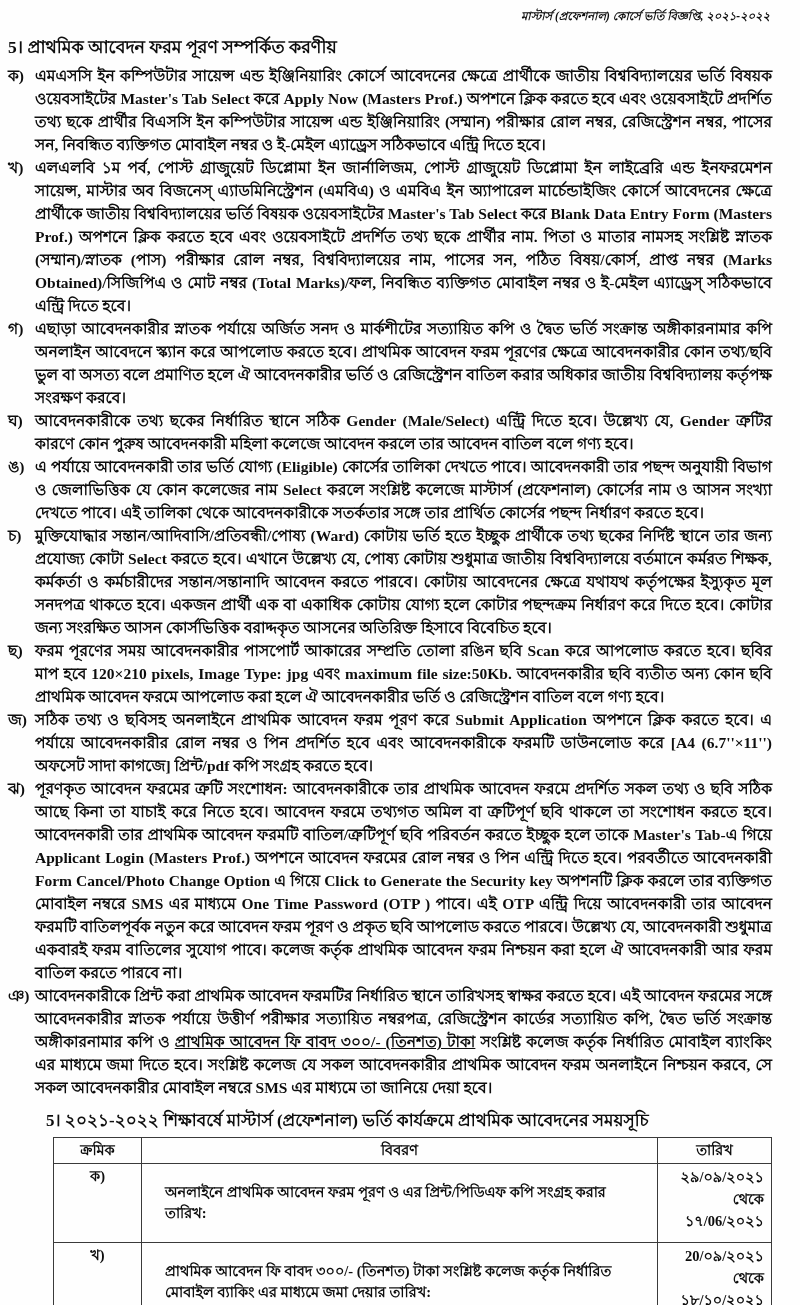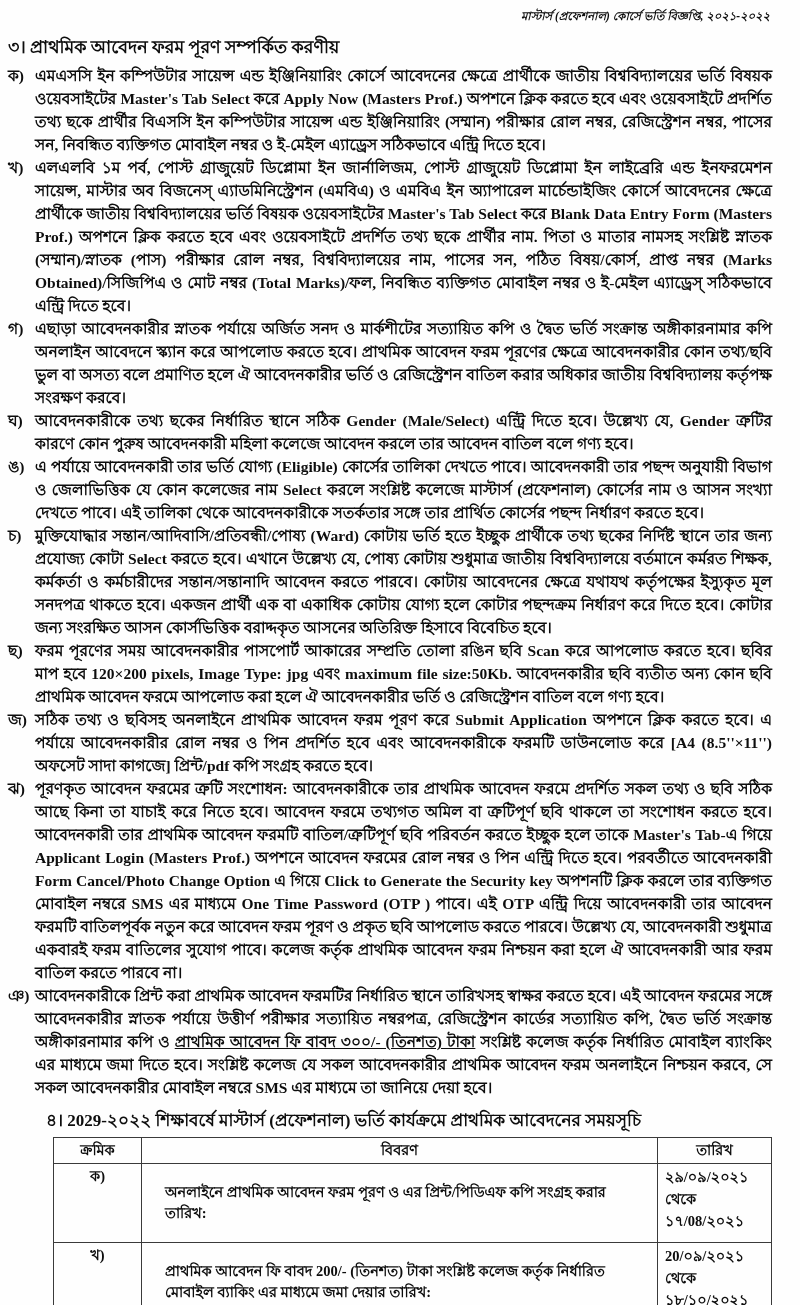--- a/index.html
+++ b/index.html
@@ -40,21 +40,21 @@
   table.schedule col.c-serial { width:88px; }
   table.schedule col.c-desc   { width:516px; }
   table.schedule col.c-date   { width:114px; }
   table.schedule th, table.schedule td {
     border:1.6px solid #3a3a3a; padding:2px 7px; vertical-align:top; line-height:21px;
   }
   table.schedule th { text-align:center; font-weight:bold; padding:2px; }
   td.serial { text-align:center; }
   td.desc   { text-align:left; }
   td.desc p { margin:16px; }
-  td.date   { text-align:left; padding-top:4px; }
+  td.date   { text-align:right; padding-top:4px; }
   td.date div { line-height:22px; }
 
   
   .watermark {
     position:absolute; left:552px; top:920px; width:178px; height:158px;
     z-index:0; pointer-events:none;
   }
   .watermark .ring {
     position:absolute; inset:0; border-radius:50%;
     border:2px solid rgba(242,205,120,0.35);
@@ -72,21 +72,21 @@
     text-shadow:0 0 2px rgba(255,255,255,0.8);
   }
 </style>
 </head>
 <body>
 
 <div class="doc">
 
   <div class="hdr-right">মাস্টার্স (প্রফেশনাল) কোর্সে ভর্তি বিজ্ঞপ্তি, ২০২১-২০২২</div>
 
-  <div class="sec-heading">৩। প্রাথমিক আবেদন ফরম পূরণ সম্পর্কিত করণীয়</div>
+  <div class="sec-heading">5। প্রাথমিক আবেদন ফরম পূরণ সম্পর্কিত করণীয়</div>
 
   <div class="items">
     <div class="item">
       <span class="mk">ক)</span>
       <span class="tx">এমএসসি ইন কম্পিউটার সায়েন্স এন্ড ইঞ্জিনিয়ারিং কোর্সে আবেদনের ক্ষেত্রে প্রার্থীকে জাতীয় বিশ্ববিদ্যালয়ের ভর্তি বিষয়ক ওয়েবসাইটের Master's Tab Select করে Apply Now (Masters Prof.) অপশনে ক্লিক করতে হবে এবং ওয়েবসাইটে প্রদর্শিত তথ্য ছকে প্রার্থীর বিএসসি ইন কম্পিউটার সায়েন্স এন্ড ইঞ্জিনিয়ারিং (সম্মান) পরীক্ষার রোল নম্বর, রেজিস্ট্রেশন নম্বর, পাসের সন, নিবন্ধিত ব্যক্তিগত মোবাইল নম্বর ও ই-মেইল এ্যাড্রেস সঠিকভাবে এন্ট্রি দিতে হবে।</span>
     </div>
     <div class="item">
       <span class="mk">খ)</span>
       <span class="tx">এলএলবি ১ম পর্ব, পোস্ট গ্রাজুয়েট ডিপ্লোমা ইন জার্নালিজম, পোস্ট গ্রাজুয়েট ডিপ্লোমা ইন লাইব্রেরি এন্ড ইনফরমেশন সায়েন্স, মাস্টার অব বিজনেস্ এ্যাডমিনিস্ট্রেশন (এমবিএ) ও এমবিএ ইন অ্যাপারেল মার্চেন্ডাইজিং কোর্সে আবেদনের ক্ষেত্রে প্রার্থীকে জাতীয় বিশ্ববিদ্যালয়ের ভর্তি বিষয়ক ওয়েবসাইটের Master's Tab Select করে Blank Data Entry Form (Masters Prof.) অপশনে ক্লিক করতে হবে এবং ওয়েবসাইটে প্রদর্শিত তথ্য ছকে প্রার্থীর নাম. পিতা ও মাতার নামসহ সংশ্লিষ্ট স্নাতক (সম্মান)/স্নাতক (পাস) পরীক্ষার রোল নম্বর, বিশ্ববিদ্যালয়ের নাম, পাসের সন, পঠিত বিষয়/কোর্স, প্রাপ্ত নম্বর (Marks Obtained)/সিজিপিএ ও মোট নম্বর (Total Marks)/ফল, নিবন্ধিত ব্যক্তিগত মোবাইল নম্বর ও ই-মেইল এ্যাড্রেস্ সঠিকভাবে এন্ট্রি দিতে হবে।</span>
     </div>
@@ -101,37 +101,37 @@
     <div class="item">
       <span class="mk">ঙ)</span>
       <span class="tx">এ পর্যায়ে আবেদনকারী তার ভর্তি যোগ্য (Eligible) কোর্সের তালিকা দেখতে পাবে। আবেদনকারী তার পছন্দ অনুযায়ী বিভাগ ও জেলাভিত্তিক যে কোন কলেজের নাম Select করলে সংশ্লিষ্ট কলেজে মাস্টার্স (প্রফেশনাল) কোর্সের নাম ও আসন সংখ্যা দেখতে পাবে। এই তালিকা থেকে আবেদনকারীকে সতর্কতার সঙ্গে তার প্রার্থিত কোর্সের পছন্দ নির্ধারণ করতে হবে।</span>
     </div>
     <div class="item">
       <span class="mk">চ)</span>
       <span class="tx">মুক্তিযোদ্ধার সন্তান/আদিবাসি/প্রতিবন্ধী/পোষ্য (Ward) কোটায় ভর্তি হতে ইচ্ছুক প্রার্থীকে তথ্য ছকের নির্দিষ্ট স্থানে তার জন্য প্রযোজ্য কোটা Select করতে হবে। এখানে উল্লেখ্য যে, পোষ্য কোটায় শুধুমাত্র জাতীয় বিশ্ববিদ্যালয়ে বর্তমানে কর্মরত শিক্ষক, কর্মকর্তা ও কর্মচারীদের সন্তান/সন্তানাদি আবেদন করতে পারবে। কোটায় আবেদনের ক্ষেত্রে যথাযথ কর্তৃপক্ষের ইস্যুকৃত মূল সনদপত্র থাকতে হবে। একজন প্রার্থী এক বা একাধিক কোটায় যোগ্য হলে কোটার পছন্দক্রম নির্ধারণ করে দিতে হবে। কোটার জন্য সংরক্ষিত আসন কোর্সভিত্তিক বরাদ্দকৃত আসনের অতিরিক্ত হিসাবে বিবেচিত হবে।</span>
     </div>
     <div class="item">
       <span class="mk">ছ)</span>
-      <span class="tx">ফরম পূরণের সময় আবেদনকারীর পাসপোর্ট আকারের সম্প্রতি তোলা রঙিন ছবি Scan করে আপলোড করতে হবে। ছবির মাপ হবে 120×200 pixels, Image Type: jpg এবং maximum file size:50Kb. আবেদনকারীর ছবি ব্যতীত অন্য কোন ছবি প্রাথমিক আবেদন ফরমে আপলোড করা হলে ঐ আবেদনকারীর ভর্তি ও রেজিস্ট্রেশন বাতিল বলে গণ্য হবে।</span>
+      <span class="tx">ফরম পূরণের সময় আবেদনকারীর পাসপোর্ট আকারের সম্প্রতি তোলা রঙিন ছবি Scan করে আপলোড করতে হবে। ছবির মাপ হবে 120×210 pixels, Image Type: jpg এবং maximum file size:50Kb. আবেদনকারীর ছবি ব্যতীত অন্য কোন ছবি প্রাথমিক আবেদন ফরমে আপলোড করা হলে ঐ আবেদনকারীর ভর্তি ও রেজিস্ট্রেশন বাতিল বলে গণ্য হবে।</span>
     </div>
     <div class="item">
       <span class="mk">জ)</span>
-      <span class="tx">সঠিক তথ্য ও ছবিসহ অনলাইনে প্রাথমিক আবেদন ফরম পূরণ করে Submit Application অপশনে ক্লিক করতে হবে। এ পর্যায়ে আবেদনকারীর রোল নম্বর ও পিন প্রদর্শিত হবে এবং আবেদনকারীকে ফরমটি ডাউনলোড করে [A4 (8.5''×11'') অফসেট সাদা কাগজে] প্রিন্ট/pdf কপি সংগ্রহ করতে হবে।</span>
+      <span class="tx">সঠিক তথ্য ও ছবিসহ অনলাইনে প্রাথমিক আবেদন ফরম পূরণ করে Submit Application অপশনে ক্লিক করতে হবে। এ পর্যায়ে আবেদনকারীর রোল নম্বর ও পিন প্রদর্শিত হবে এবং আবেদনকারীকে ফরমটি ডাউনলোড করে [A4 (6.7''×11'') অফসেট সাদা কাগজে] প্রিন্ট/pdf কপি সংগ্রহ করতে হবে।</span>
     </div>
     <div class="item">
       <span class="mk">ঝ)</span>
       <span class="tx">পূরণকৃত আবেদন ফরমের ত্রুটি সংশোধন: আবেদনকারীকে তার প্রাথমিক আবেদন ফরমে প্রদর্শিত সকল তথ্য ও ছবি সঠিক আছে কিনা তা যাচাই করে নিতে হবে। আবেদন ফরমে তথ্যগত অমিল বা ত্রুটিপূর্ণ ছবি থাকলে তা সংশোধন করতে হবে। আবেদনকারী তার প্রাথমিক আবেদন ফরমটি বাতিল/ত্রুটিপূর্ণ ছবি পরিবর্তন করতে ইচ্ছুক হলে তাকে Master's Tab-এ গিয়ে Applicant Login (Masters Prof.) অপশনে আবেদন ফরমের রোল নম্বর ও পিন এন্ট্রি দিতে হবে। পরবর্তীতে আবেদনকারী Form Cancel/Photo Change Option এ গিয়ে Click to Generate the Security key অপশনটি ক্লিক করলে তার ব্যক্তিগত মোবাইল নম্বরে SMS এর মাধ্যমে One Time Password (OTP ) পাবে। এই OTP এন্ট্রি দিয়ে আবেদনকারী তার আবেদন ফরমটি বাতিলপূর্বক নতুন করে আবেদন ফরম পূরণ ও প্রকৃত ছবি আপলোড করতে পারবে। উল্লেখ্য যে, আবেদনকারী শুধুমাত্র একবারই ফরম বাতিলের সুযোগ পাবে। কলেজ কর্তৃক প্রাথমিক আবেদন ফরম নিশ্চয়ন করা হলে ঐ আবেদনকারী আর ফরম বাতিল করতে পারবে না।</span>
     </div>
     <div class="item">
       <span class="mk">ঞ)</span>
       <span class="tx"><span>আবেদনকারীকে প্রিন্ট করা প্রাথমিক আবেদন ফরমটির নির্ধারিত স্থানে তারিখসহ স্বাক্ষর করতে হবে। এই আবেদন ফরমের সঙ্গে আবেদনকারীর স্নাতক পর্যায়ে উত্তীর্ণ পরীক্ষার সত্যায়িত নম্বরপত্র, রেজিস্ট্রেশন কার্ডের সত্যায়িত কপি, দ্বৈত ভর্তি সংক্রান্ত অঙ্গীকারনামার কপি ও </span><span class="u">প্রাথমিক আবেদন ফি বাবদ ৩০০/- (তিনশত) টাকা</span><span> সংশ্লিষ্ট কলেজ কর্তৃক নির্ধারিত মোবাইল ব্যাংকিং এর মাধ্যমে জমা দিতে হবে। সংশ্লিষ্ট কলেজ যে সকল আবেদনকারীর প্রাথমিক আবেদন ফরম অনলাইনে নিশ্চয়ন করবে, সে সকল আবেদনকারীর মোবাইল নম্বরে SMS এর মাধ্যমে তা জানিয়ে দেয়া হবে।</span></span>
     </div>
   </div>
 
-  <div class="sec4-heading">৪। 2029-২০২২ শিক্ষাবর্ষে মাস্টার্স (প্রফেশনাল) ভর্তি কার্যক্রমে প্রাথমিক আবেদনের সময়সূচি</div>
+  <div class="sec4-heading">5। ২০২১-২০২২ শিক্ষাবর্ষে মাস্টার্স (প্রফেশনাল) ভর্তি কার্যক্রমে প্রাথমিক আবেদনের সময়সূচি</div>
 
 
   <table class="schedule">
     <colgroup>
         <col class="c-serial">
         <col class="c-desc">
         <col class="c-date">
       </colgroup>
     <thead>
       <tr>
@@ -142,27 +142,27 @@
     </thead>
     <tbody>
       <tr>
         <td class="serial">ক)</td>
         <td class="desc">
             <p>অনলাইনে প্রাথমিক আবেদন ফরম পূরণ ও এর প্রিন্ট/পিডিএফ কপি সংগ্রহ করার তারিখ:</p>
           </td>
         <td class="date">
           <div>২৯/০৯/২০২১</div>
           <div>থেকে</div>
-          <div>১৭/08/২০২১</div>
+          <div>১৭/06/২০২১</div>
         </td>
       </tr>
       <tr>
         <td class="serial">খ)</td>
         <td class="desc">
-            <p>প্রাথমিক আবেদন ফি বাবদ 200/- (তিনশত) টাকা সংশ্লিষ্ট কলেজ কর্তৃক নির্ধারিত মোবাইল ব্যাকিং এর মাধ্যমে জমা দেয়ার তারিখ:</p>
+            <p>প্রাথমিক আবেদন ফি বাবদ ৩০০/- (তিনশত) টাকা সংশ্লিষ্ট কলেজ কর্তৃক নির্ধারিত মোবাইল ব্যাকিং এর মাধ্যমে জমা দেয়ার তারিখ:</p>
           </td>
         <td class="date">
           <div>20/০৯/২০২১</div>
           <div>থেকে</div>
           <div>১৮/১০/২০২১</div>
         </td>
       </tr>
 
     </tbody>
   </table>

